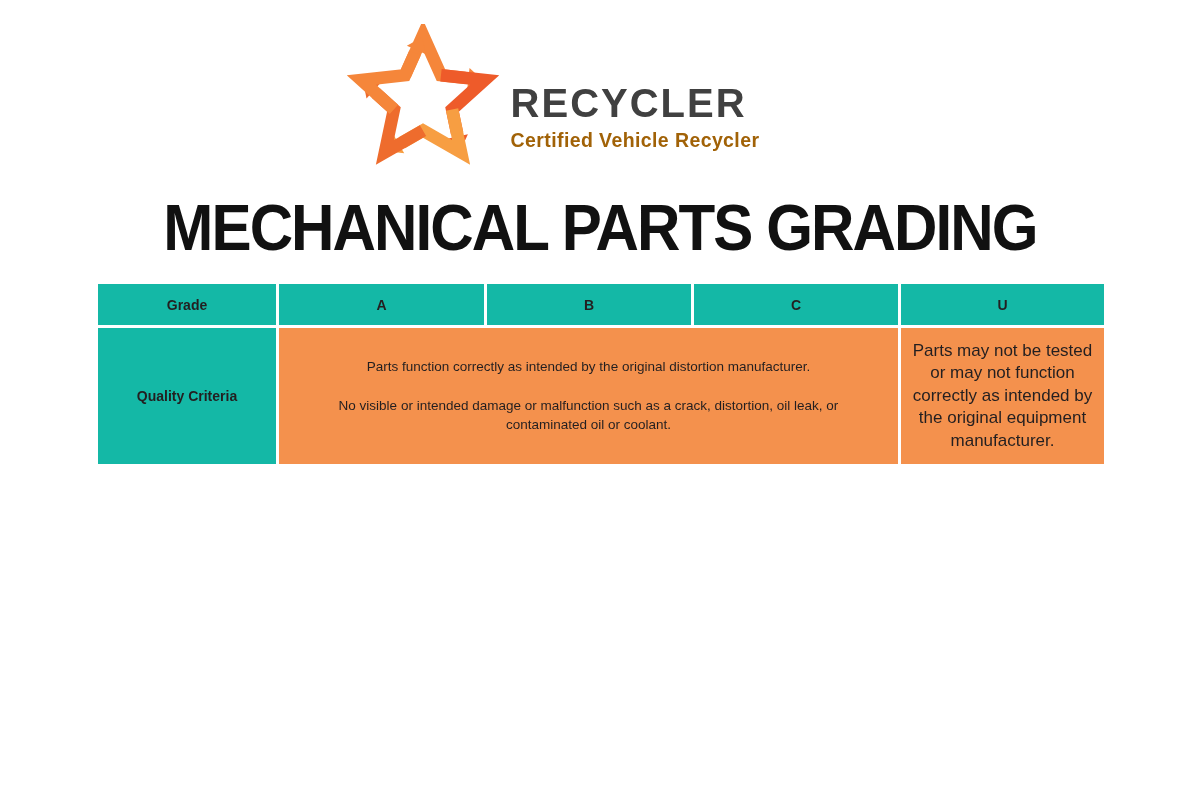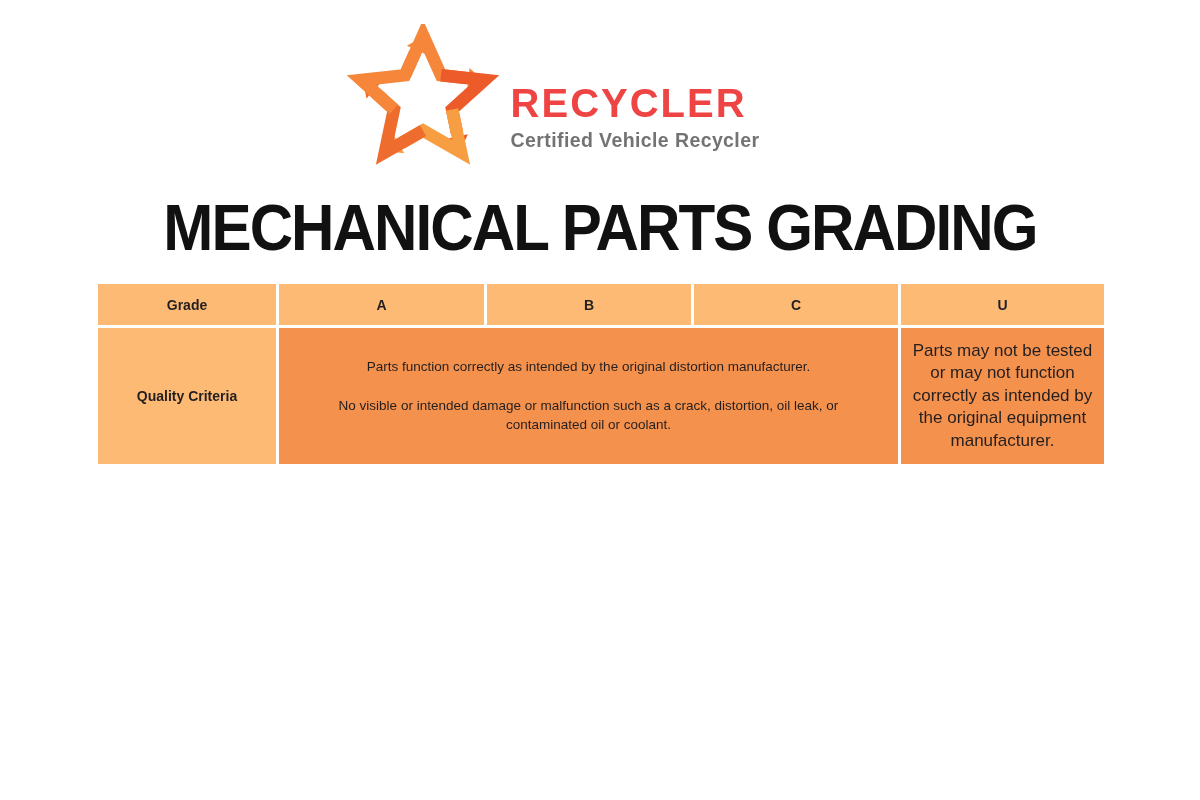--- a/index.html
+++ b/index.html
@@ -15,25 +15,25 @@
   .logo{
     position:absolute;
     top:24px;left:0;right:0;
     display:flex;justify-content:center;align-items:center;
     transform:translateX(-48px);
   }
   .logo-star{width:156px;height:152px;flex:0 0 auto;}
   .logo-text{margin-left:10px;display:flex;flex-direction:column;justify-content:center;padding-top:34px;}
   .brand{
     font-size:40px;font-weight:bold;letter-spacing:2px;
-    color:#ef4444;line-height:1.0;
+    color:#404040;line-height:1.0;
   }
   .tagline{
     font-size:19.5px;font-weight:bold;letter-spacing:.4px;
-    color:#737373;margin-top:6px;
+    color:#a16207;margin-top:6px;
   }
 
   
   .page-title{
     position:absolute;
     top:192px;left:0;width:100%;
     text-align:center;
     font-size:62px;
     font-weight:bold;
     letter-spacing:-2px;
@@ -58,21 +58,21 @@
     padding:0 8px;
   }
   .c-grade{width:181px;}
   .c-a{width:208px;}
   .c-b{width:207px;}
   .c-c{width:207px;}
   .c-u{width:206px;}
   .row-head{height:44px;}
   .row-mileage{height:84px;}
   .row-quality{height:139px;}
-  .cell-dark{background:#fdba74;font-weight:bold;font-size:14px;}
+  .cell-dark{background:#14b8a6;font-weight:bold;font-size:14px;}
   .cell-light{background:#f4914d;font-size:13.5px;}
   .quality-merged p{margin:0;padding:0 34px;font-size:13.5px;line-height:1.35;}
   .quality-merged p + p{margin-top:21px;}
   .quality-u{font-size:17px;line-height:1.32;padding:0 9px;}
 </style>
 </head>
 <body>
 
 <div class="page">
 

